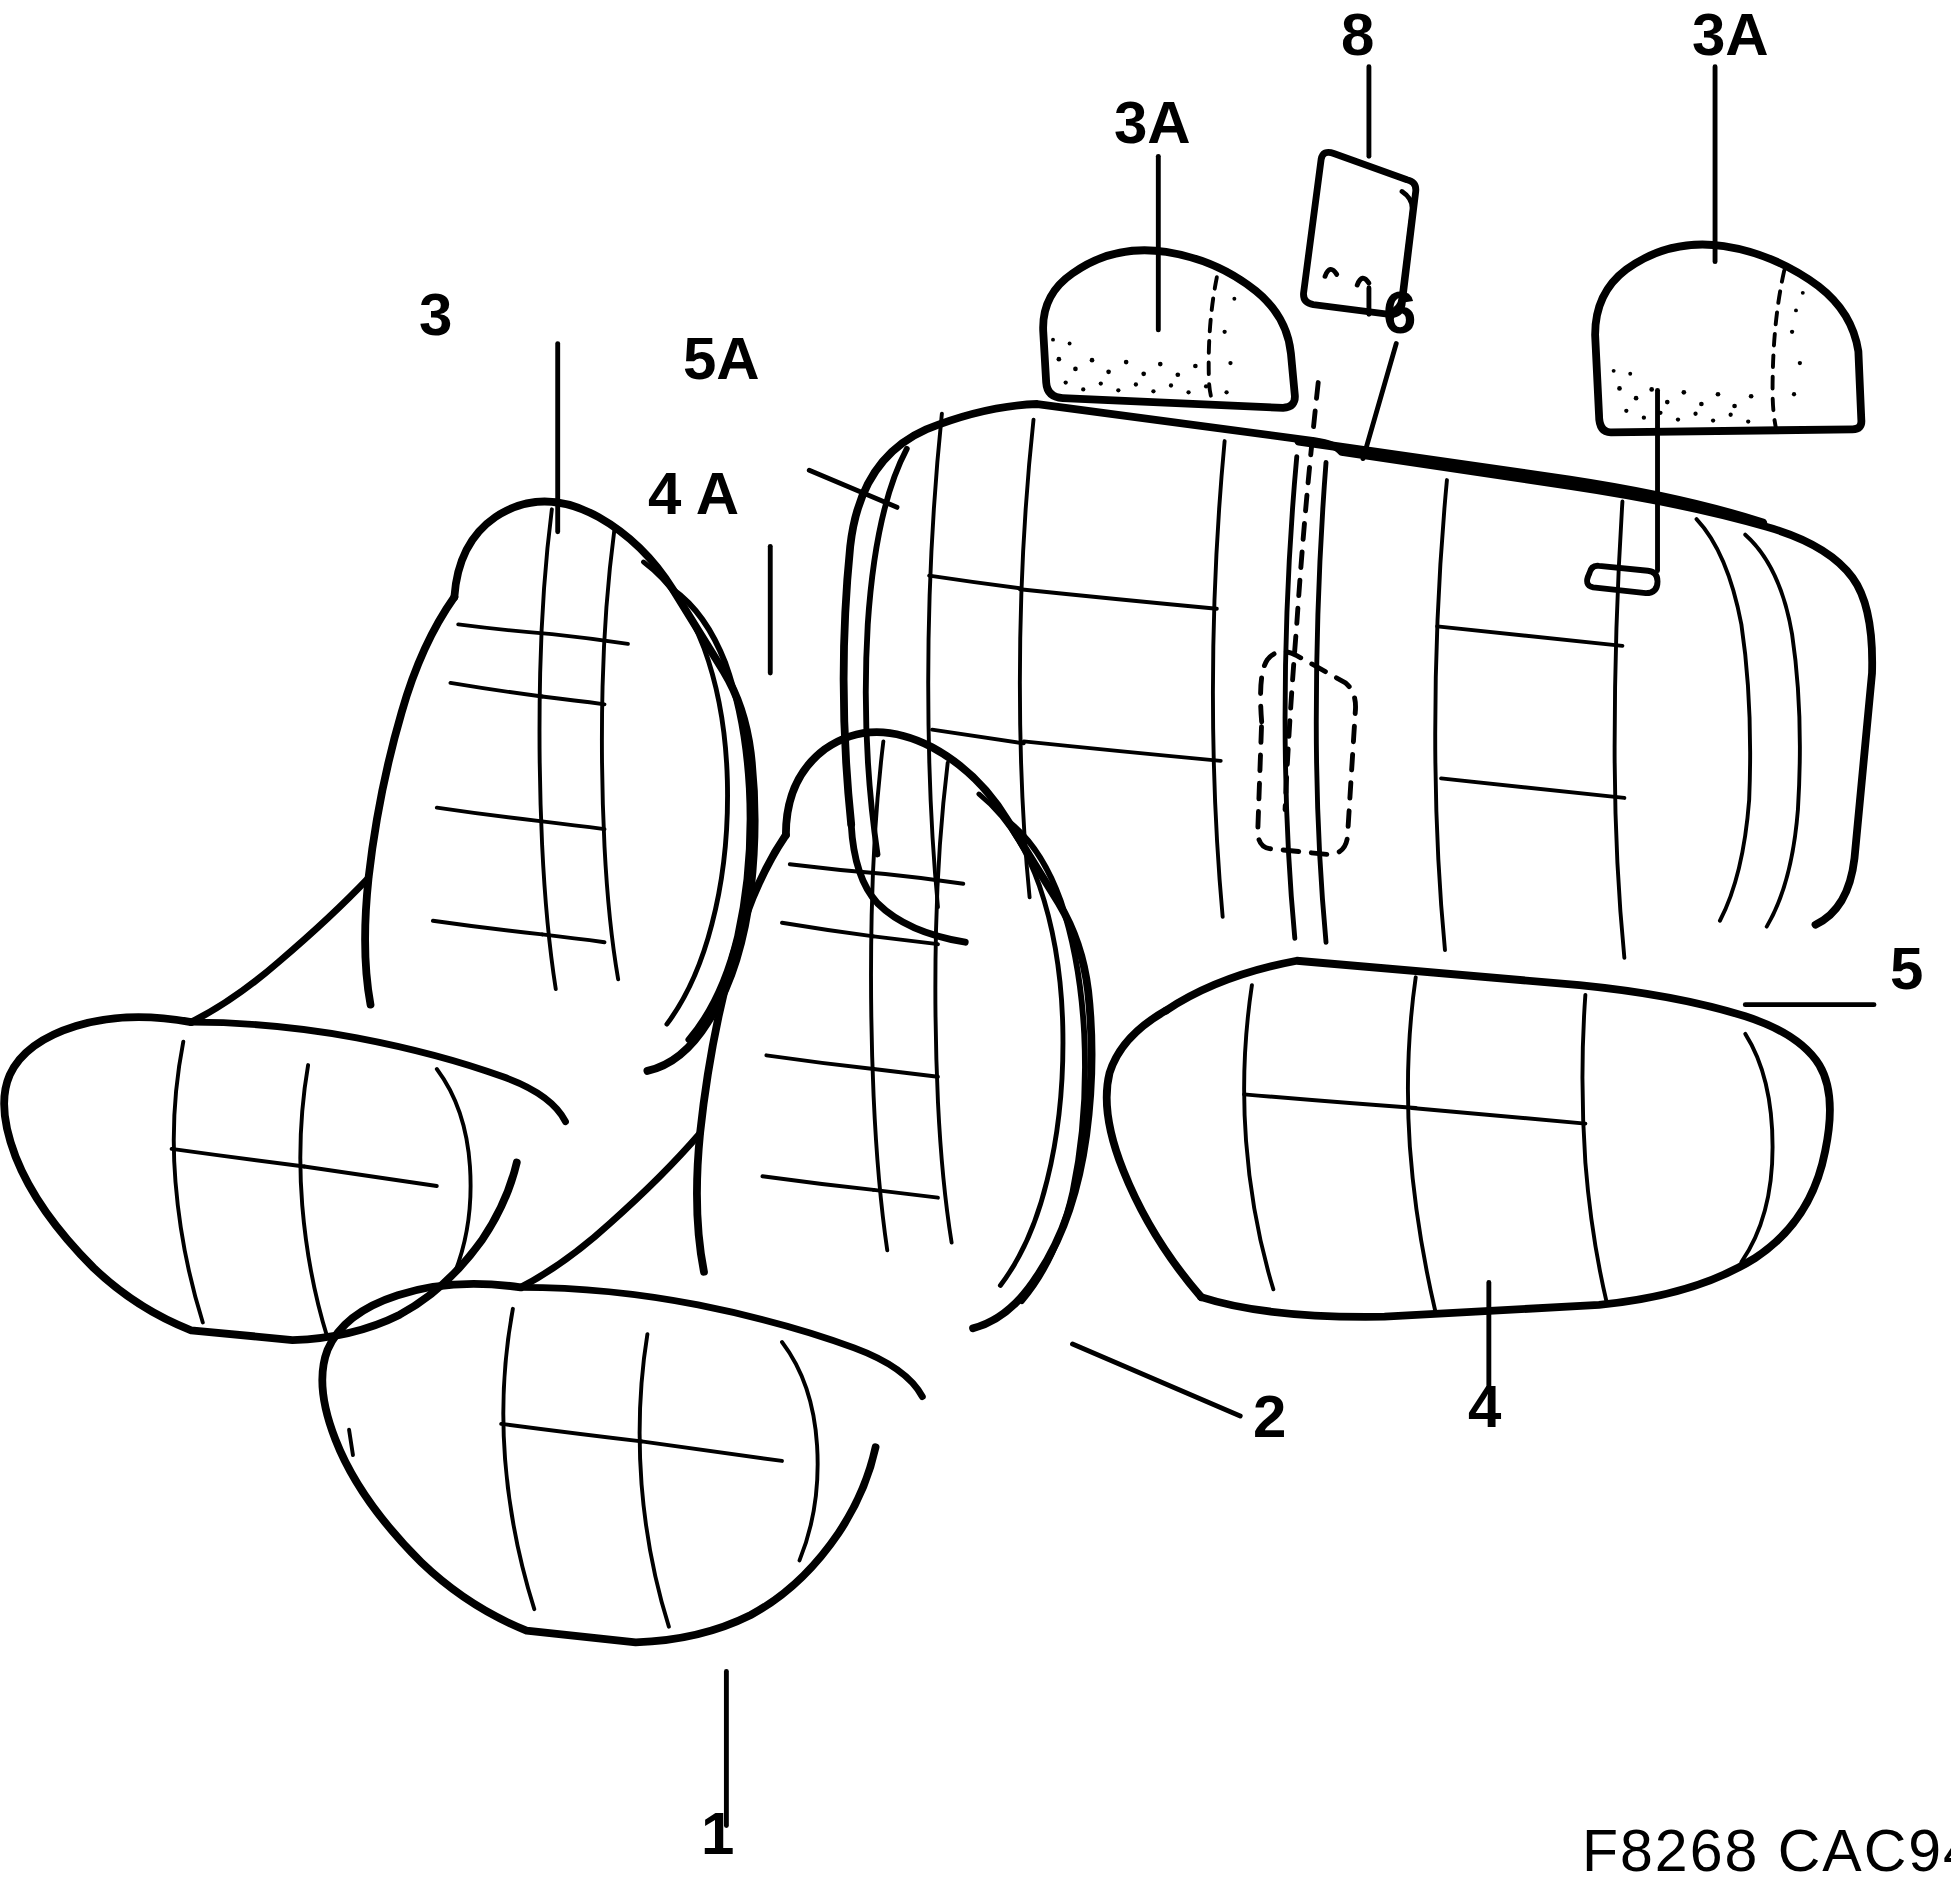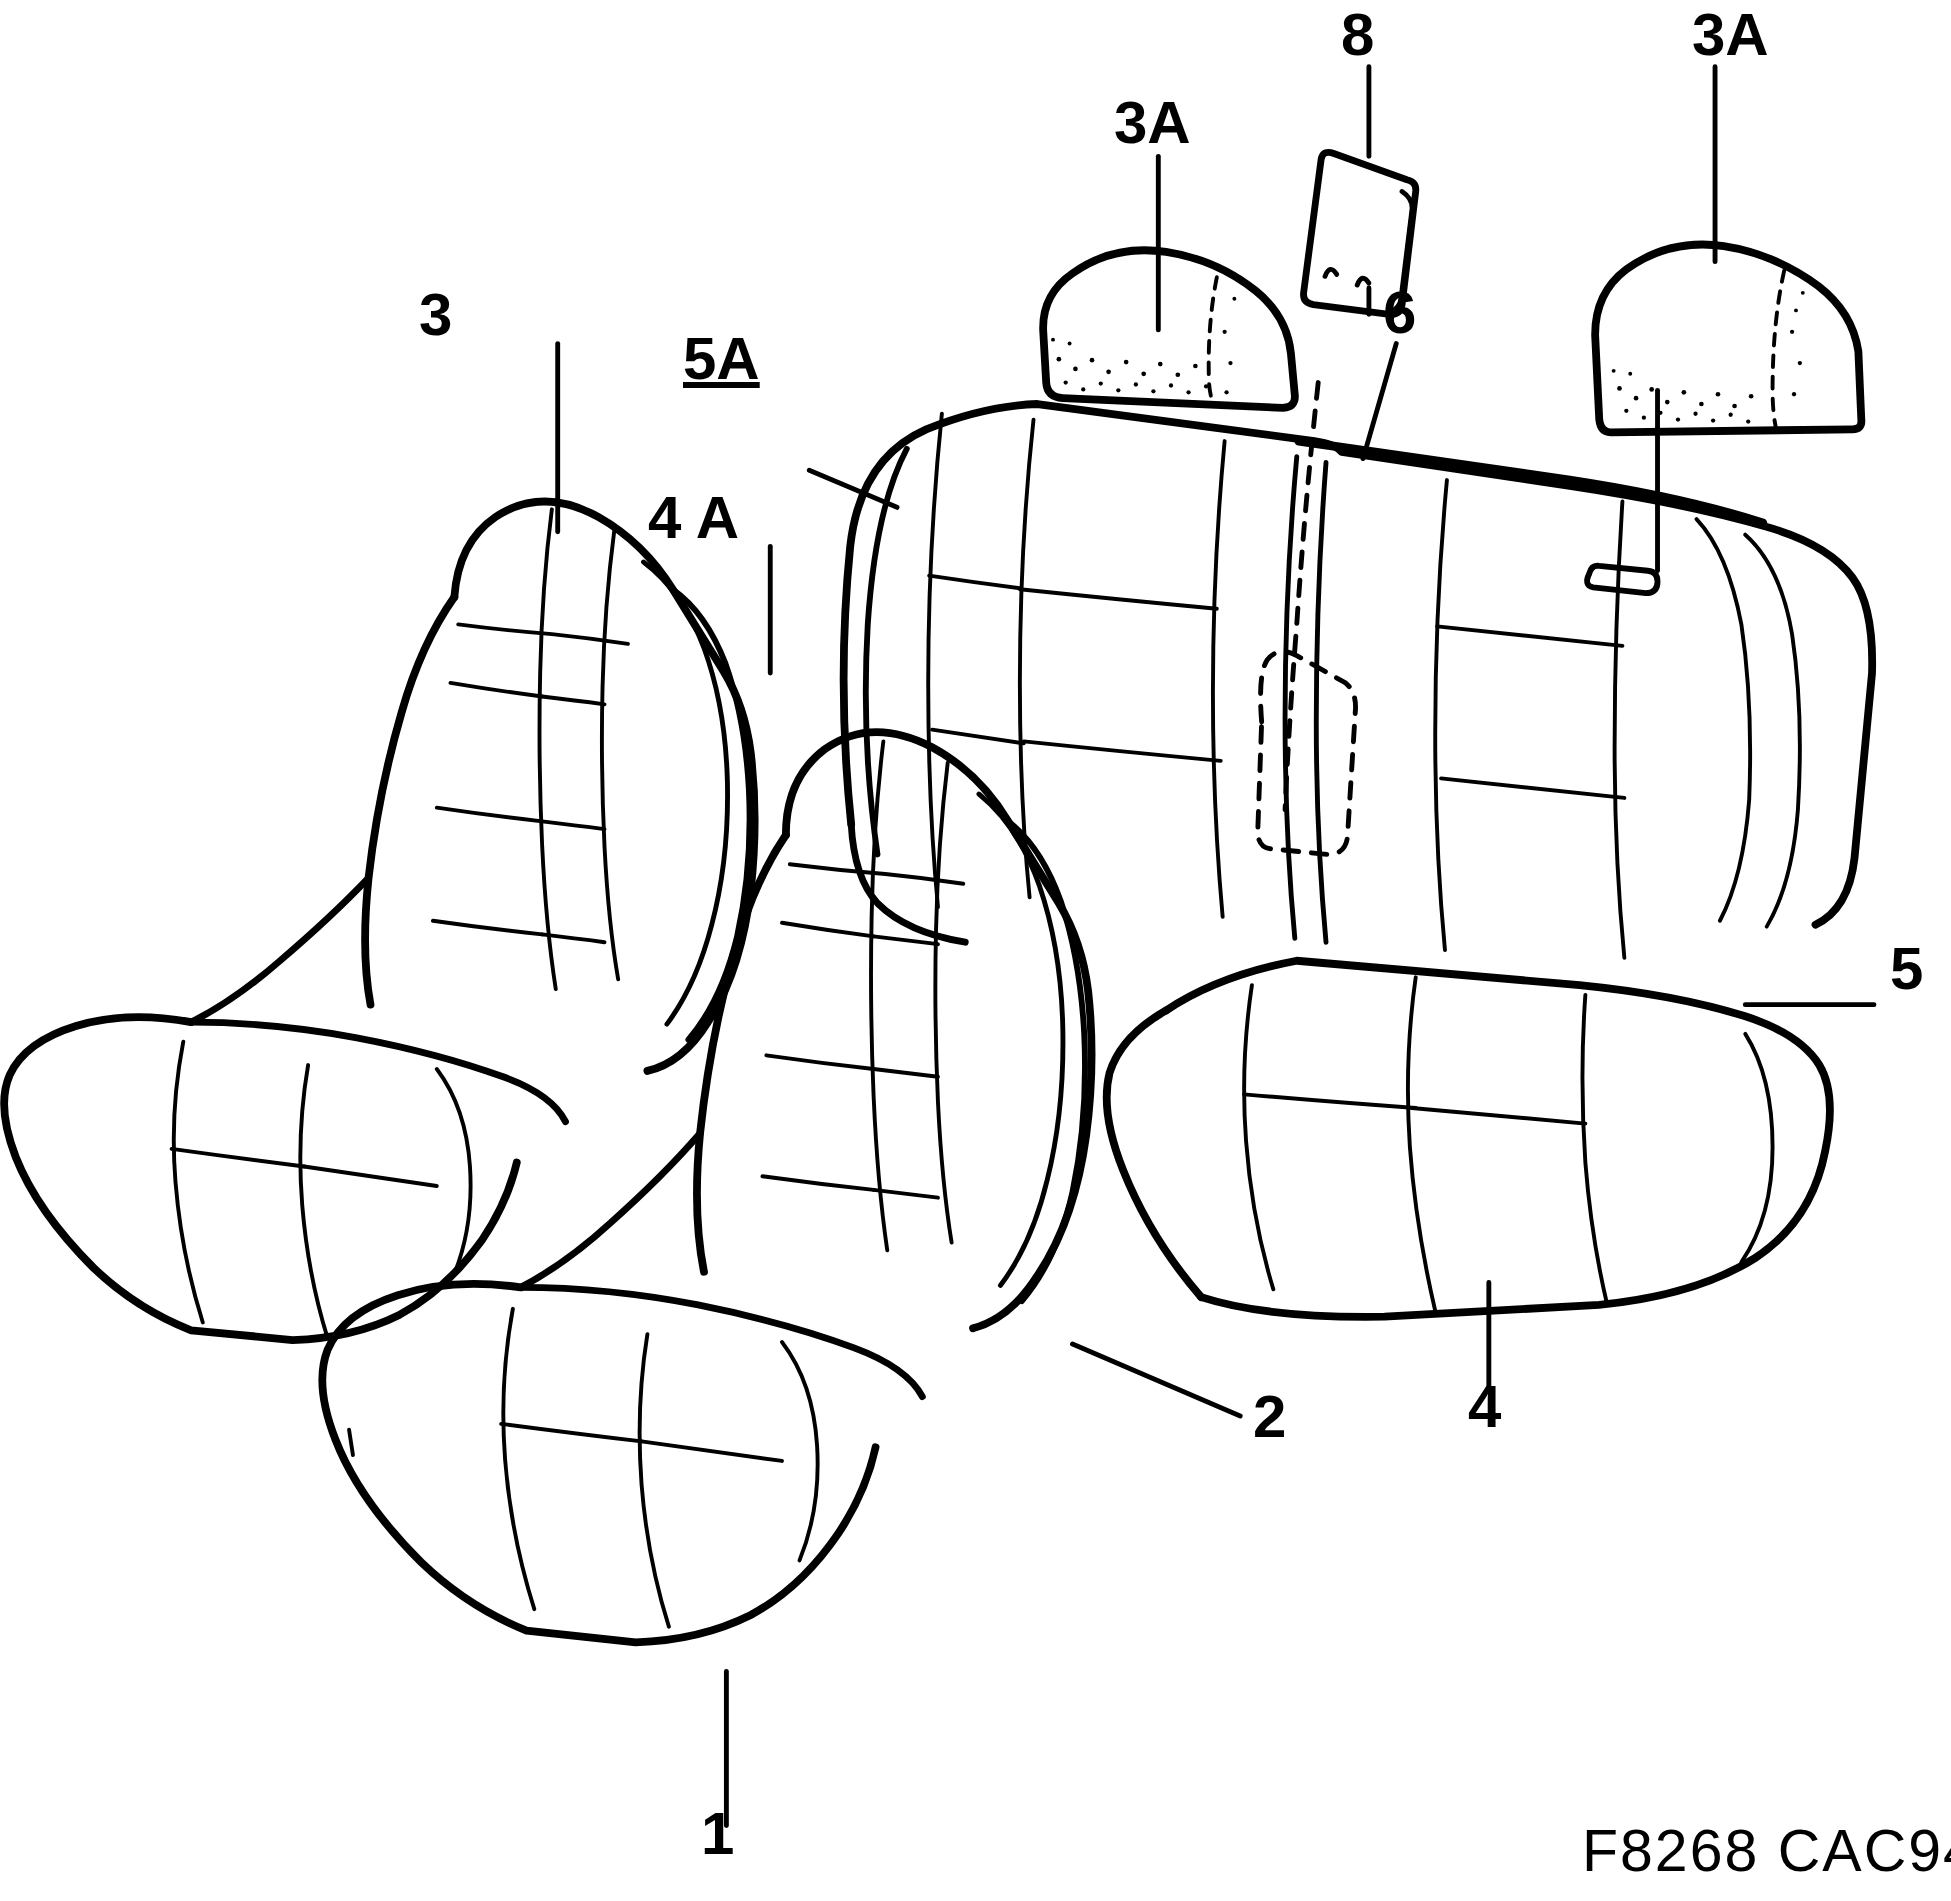--- a/index.html
+++ b/index.html
@@ -340,23 +340,23 @@
         <path d="M358 1466 L362 1492"></path>
       </g>
 
     </g>
   </svg>
 
   <div class="callout" style="left:419px;  top:285px;">3</div>
   <div class="callout" style="left:1114px; top:93px;">3A</div>
   <div class="callout" style="left:1341px; top:4.9px;">8</div>
   <div class="callout" style="left:1692px; top:4.9px;">3A</div>
-  <div class="callout" style="left:683px;  top:329px;text-decoration:underline;">5A</div>
+  <div class="callout" style="left:683px;  top:329px;">5A</div>
   <div class="callout" style="left:1383px; top:283px;">6</div>
-  <div class="callout" style="left:648px;  top:488px;">4 A</div>
+  <div class="callout" style="left:648px;  top:464px;">4 A</div>
   <div class="callout" style="left:1890px; top:939px;">5</div>
   <div class="callout" style="left:1253px; top:1387px;">2</div>
   <div class="callout" style="left:1468px; top:1377px;">4</div>
   <div class="callout" style="left:701px;  top:1804px;">1</div>
 
   <div class="caption" style="left:1582px; top:1822px;">F8268 CAC94</div>
 
 </div>
 
 

